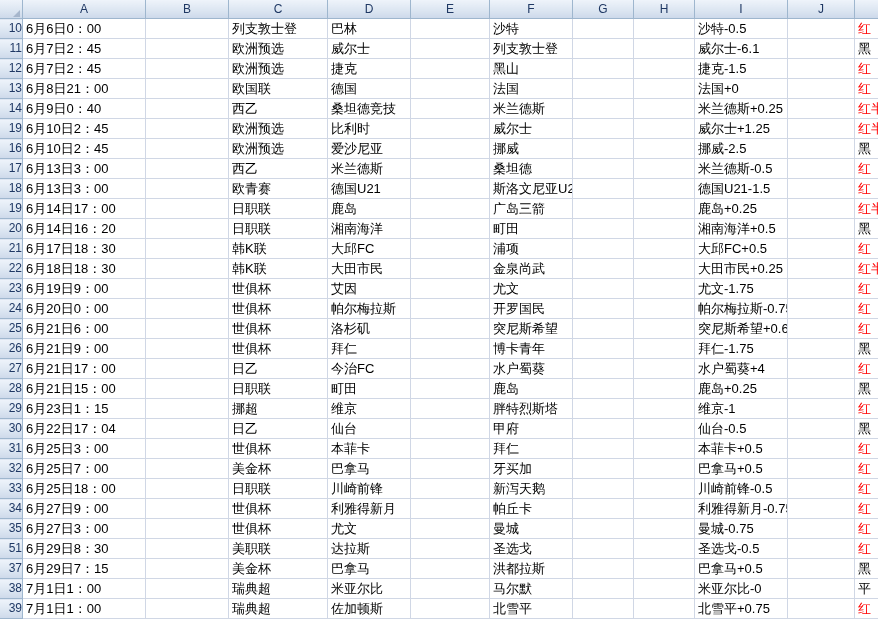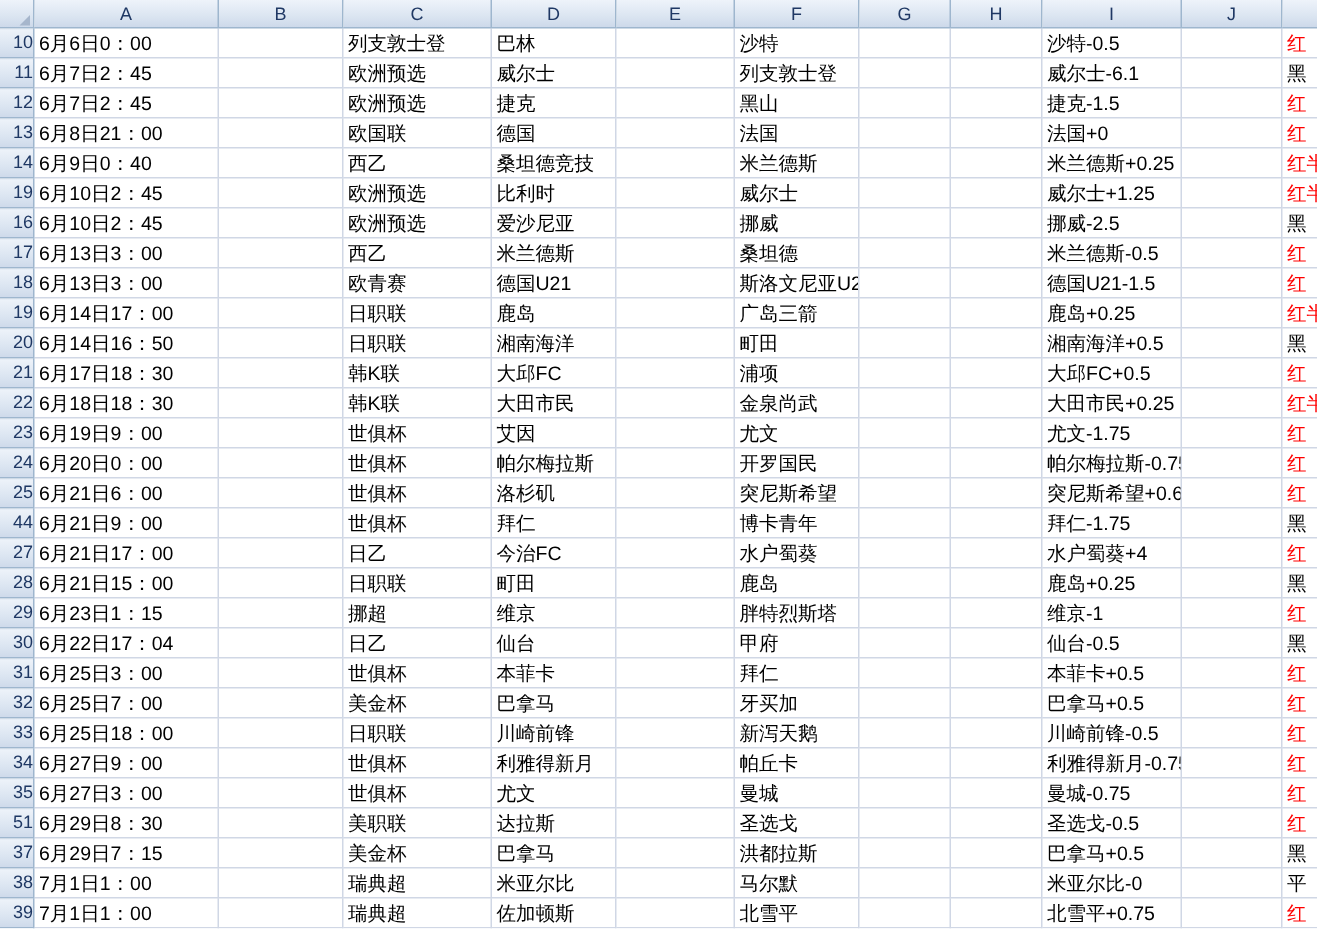--- a/index.html
+++ b/index.html
@@ -247,21 +247,21 @@
           <td class="cell w-f"></td>
           <td class="cell w-g">广岛三箭</td>
           <td class="cell w-h"></td>
           <td class="cell w-h"></td>
           <td class="cell w-i">鹿岛+0.25</td>
           <td class="cell w-j"></td>
           <td class="cell w-k red">红半（1-1）</td>
         </tr>
         <tr>
           <td class="rowhead">20</td>
-          <td class="cell w-b">6月14日16：50</td>
+          <td class="cell w-b">6月14日16：20</td>
           <td class="cell w-c"></td>
           <td class="cell w-d">日职联</td>
           <td class="cell w-e">湘南海洋</td>
           <td class="cell w-f"></td>
           <td class="cell w-g">町田</td>
           <td class="cell w-h"></td>
           <td class="cell w-h"></td>
           <td class="cell w-i">湘南海洋+0.5</td>
           <td class="cell w-j"></td>
           <td class="cell w-k black">黑（1-2）</td>
@@ -330,21 +330,21 @@
           <td class="cell w-e">洛杉矶</td>
           <td class="cell w-f"></td>
           <td class="cell w-g">突尼斯希望</td>
           <td class="cell w-h"></td>
           <td class="cell w-h"></td>
           <td class="cell w-i">突尼斯希望+0.6</td>
           <td class="cell w-j"></td>
           <td class="cell w-k red">红（0-1）</td>
         </tr>
         <tr>
-          <td class="rowhead">44</td>
+          <td class="rowhead">26</td>
           <td class="cell w-b">6月21日9：00</td>
           <td class="cell w-c"></td>
           <td class="cell w-d">世俱杯</td>
           <td class="cell w-e">拜仁</td>
           <td class="cell w-f"></td>
           <td class="cell w-g">博卡青年</td>
           <td class="cell w-h"></td>
           <td class="cell w-h"></td>
           <td class="cell w-i">拜仁-1.75</td>
           <td class="cell w-j"></td>

